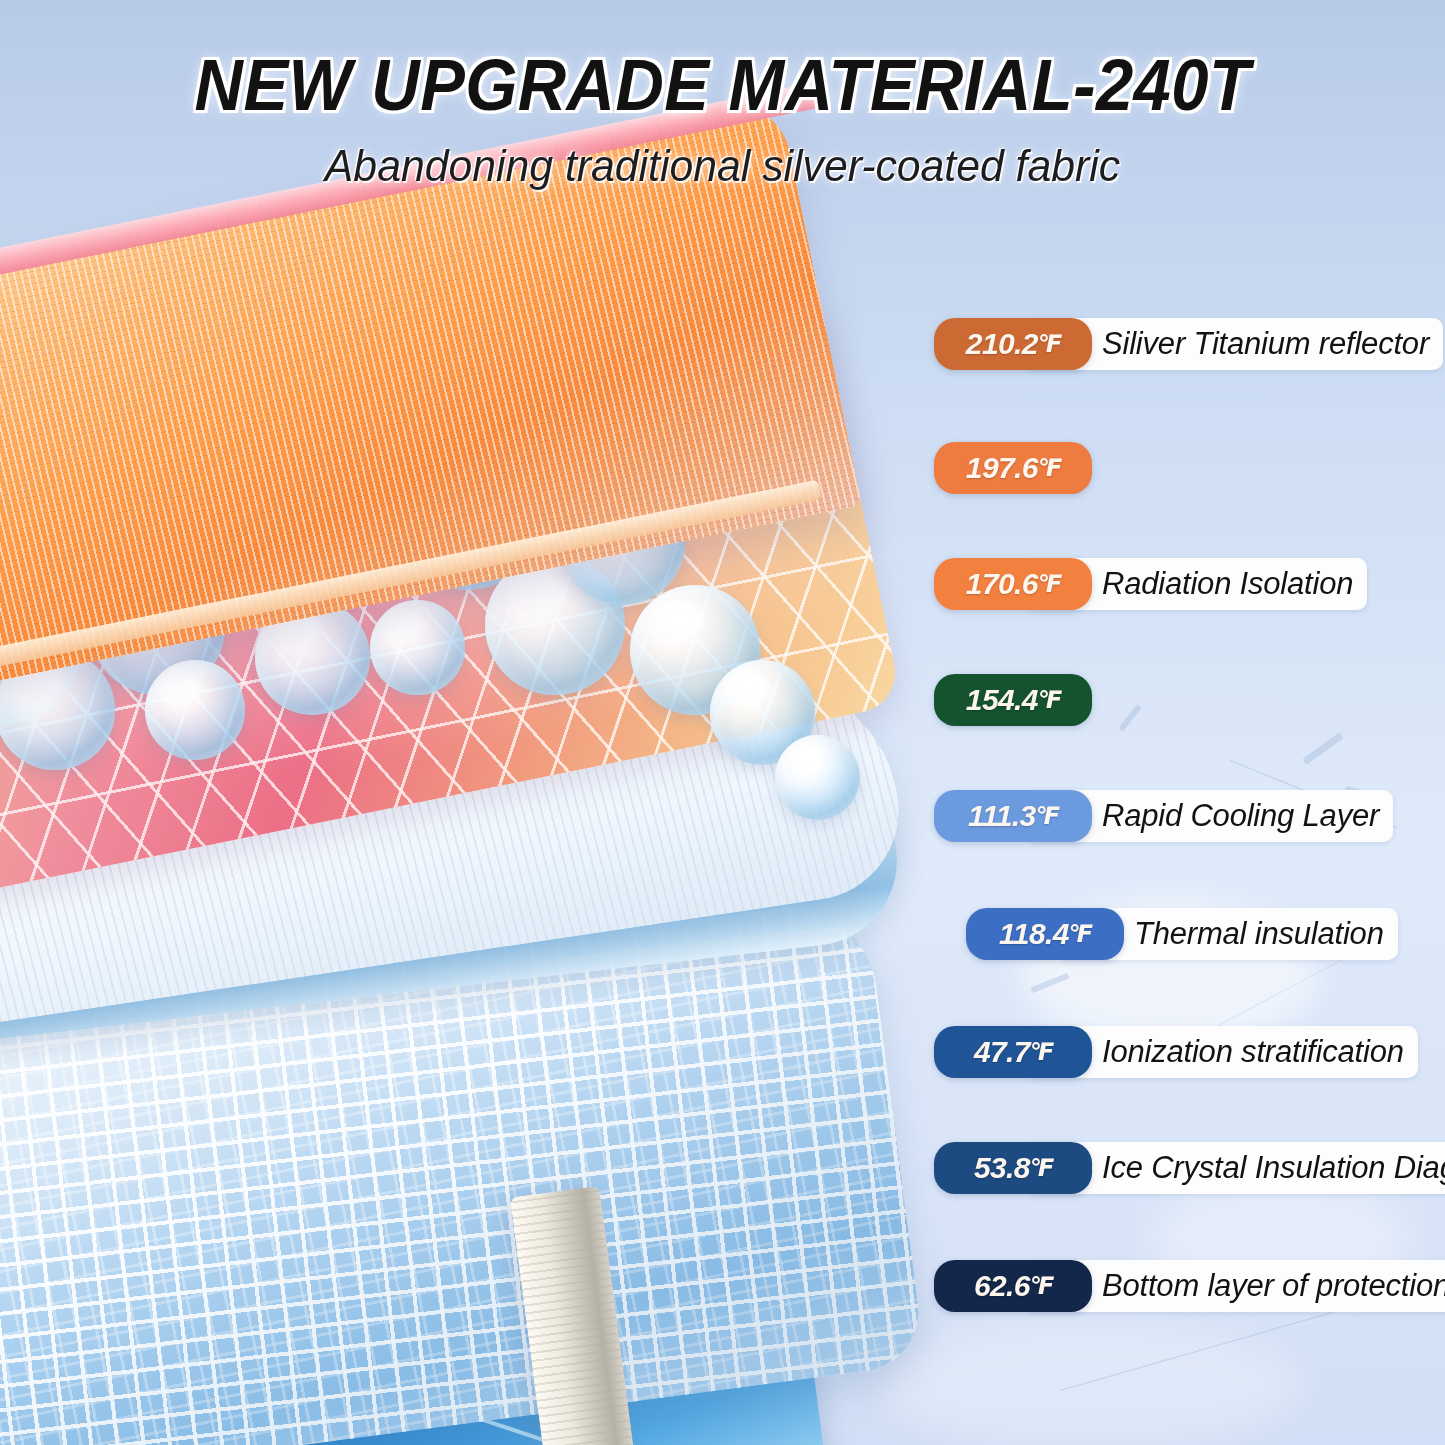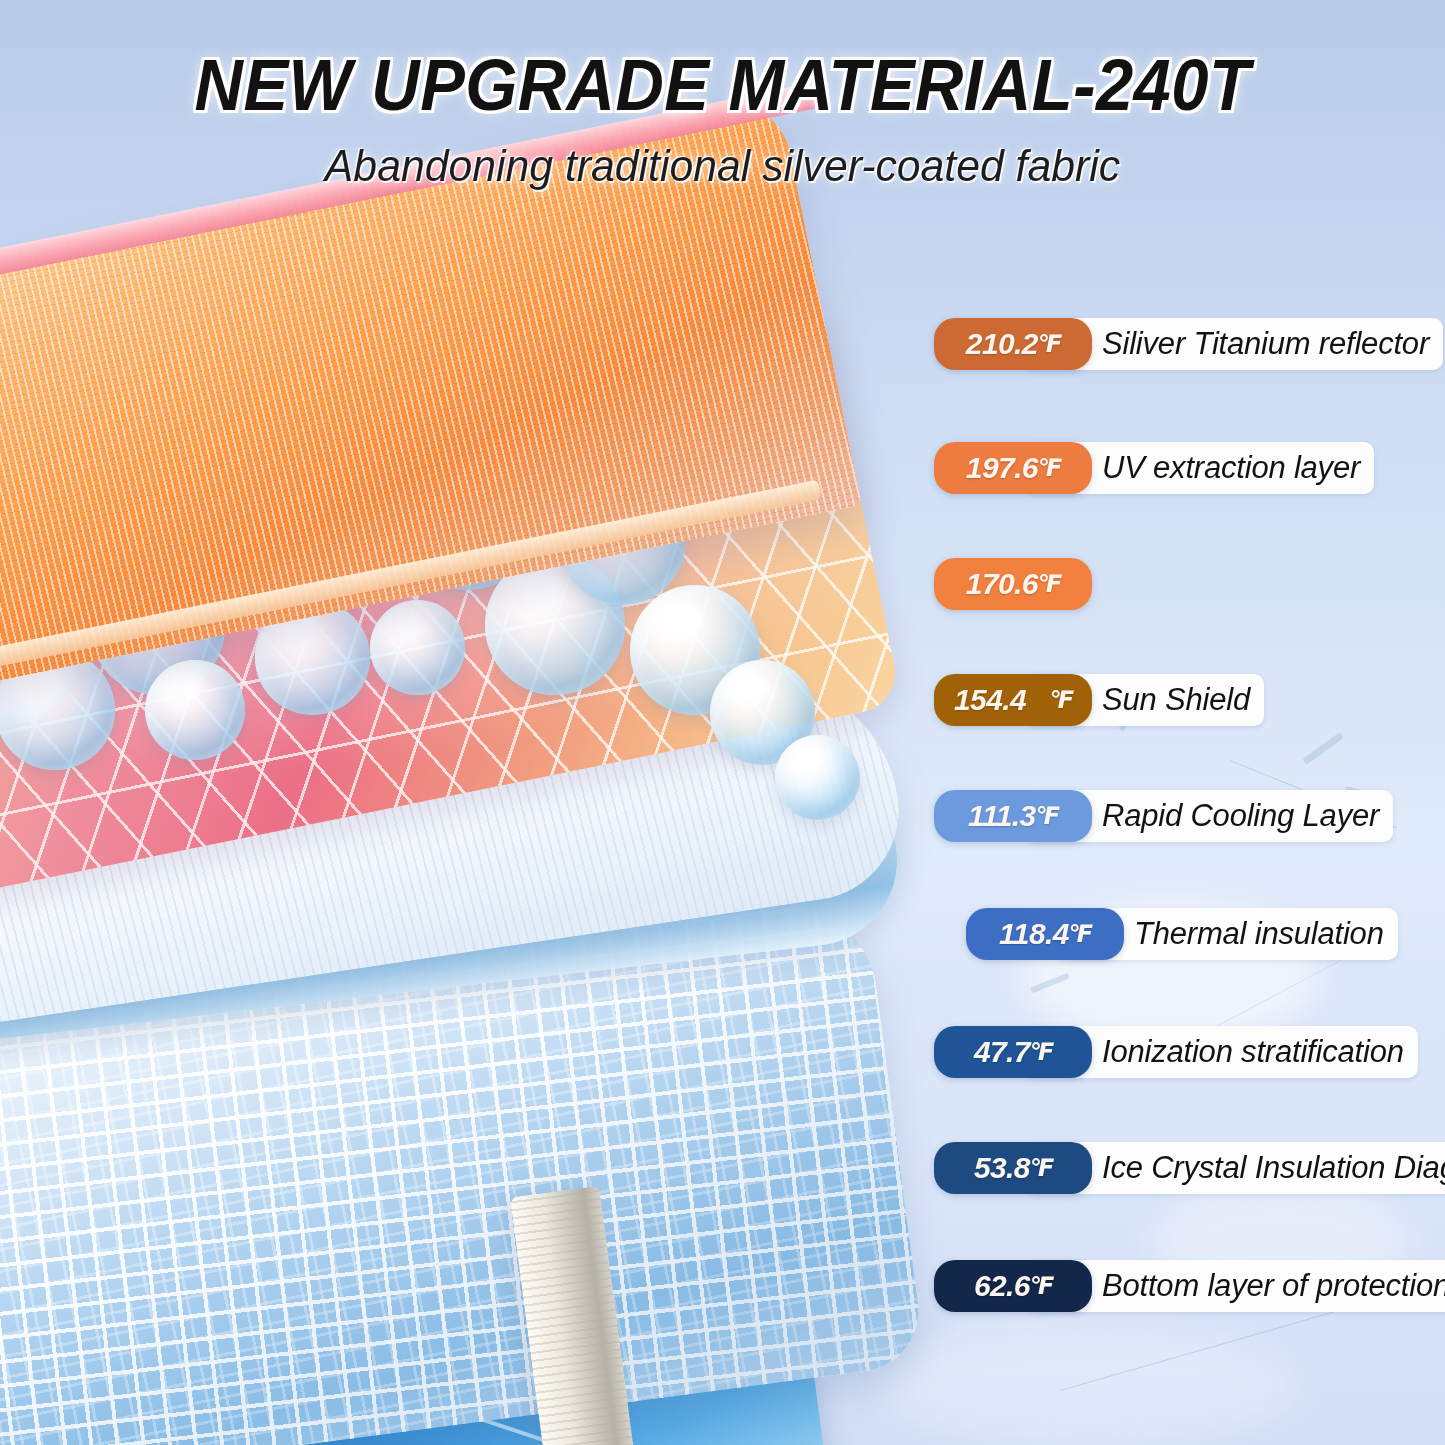--- a/index.html
+++ b/index.html
@@ -281,39 +281,36 @@
       <div class="pill">
         <span>Siliver Titanium reflector</span>
       </div>
     </div>
 
     <div class="row" style="top:124px;">
       <div class="badge" style="background:#ee7b3f;">
         <span>197.6</span>
           <span class="deg">℉</span>
       </div>
-      <div class="pill">
-        <span>UV extraction layer</span>
-      </div>
     </div>
 
     <div class="row" style="top:240px;">
       <div class="badge" style="background:#f2813f;text-align:right;">
         <span>170.6</span>
           <span class="deg">℉</span>
       </div>
+      <div class="pill">
+        <span>Radiation Isolation</span>
+      </div>
     </div>
 
     <div class="row" style="top:356px;">
-      <div class="badge" style="background:#a16207;justify-content:space-between;">
+      <div class="badge" style="background:#14532d;">
         <span>154.4</span>
           <span class="deg">℉</span>
-      </div>
-      <div class="pill">
-        <span>Sun Shield</span>
       </div>
     </div>
 
     <div class="row" style="top:472px;">
       <div class="badge" style="background:#6b9adf;">
         <span>111.3</span>
           <span class="deg">℉</span>
       </div>
       <div class="pill">
         <span>Rapid Cooling Layer</span>

